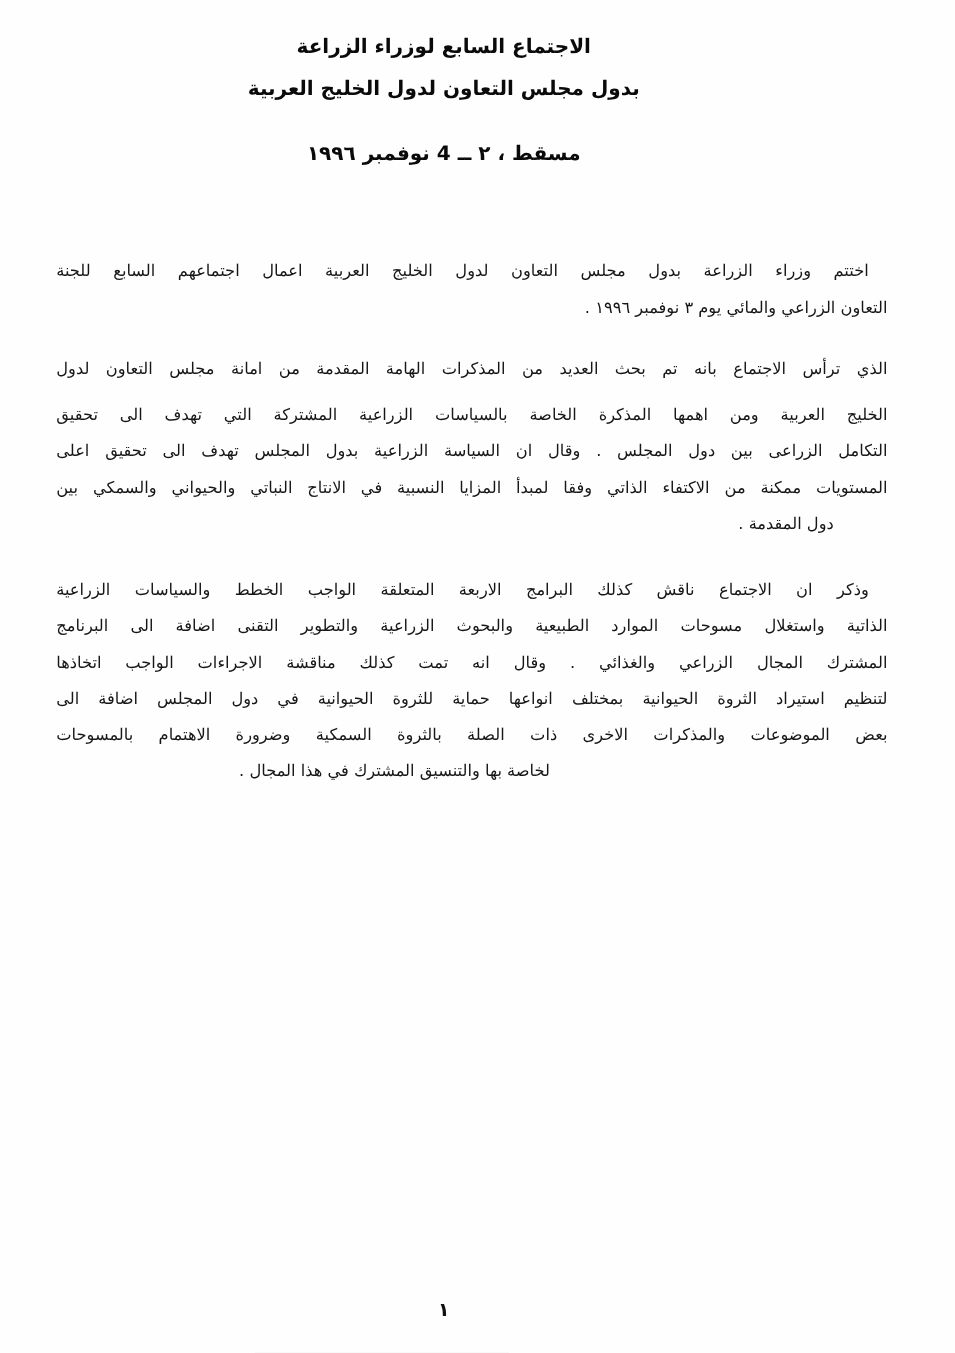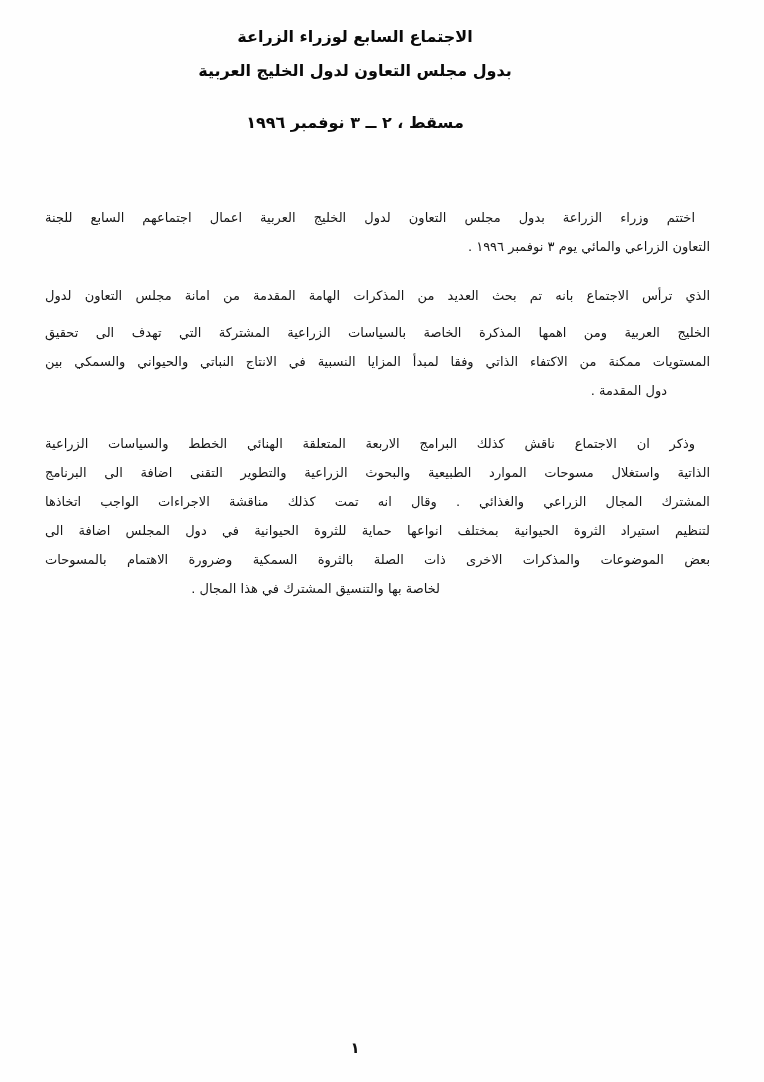--- a/index.html
+++ b/index.html
@@ -77,41 +77,42 @@
 </head>
 <body>
 
 <div class="page">
 
   <div class="title-block">
     <div class="title-line">الاجتماع السابع لوزراء الزراعة</div>
     <div class="title-line">بدول مجلس التعاون لدول الخليج العربية</div>
   </div>
 
-  <div class="date-line">مسقط ، ٢ ــ ٣ نوفمبر ١٩٩٦</div>
+  <div class="date-line">مسقط ، ٢ ــ 4 نوفمبر ١٩٩٦</div>
 
   <div class="body-text">
 
     <div class="para para-1">
       <div class="line indent">اختتم وزراء الزراعة بدول مجلس التعاون لدول الخليج العربية اعمال اجتماعهم السابع للجنة</div>
       <div class="line end-flush">التعاون الزراعي والمائي يوم ٣ نوفمبر ١٩٩٦ .</div>
     </div>
 
     <div class="para para-2a">
       <div class="line">الذي ترأس الاجتماع بانه تم بحث العديد من المذكرات الهامة المقدمة من امانة مجلس التعاون لدول</div>
     </div>
 
     <div class="para para-2b">
       <div class="line">الخليج العربية ومن اهمها المذكرة الخاصة بالسياسات الزراعية المشتركة التي تهدف الى تحقيق</div>
+      <div class="line">التكامل الزراعى بين دول المجلس . وقال ان السياسة الزراعية بدول المجلس تهدف الى تحقيق اعلى</div>
       <div class="line">المستويات ممكنة من الاكتفاء الذاتي وفقا لمبدأ المزايا النسبية في الانتاج النباتي والحيواني والسمكي بين</div>
       <div class="line end-inset-sm">دول المقدمة .</div>
     </div>
 
     <div class="para para-3">
-      <div class="line indent">وذكر ان الاجتماع ناقش كذلك البرامج الاربعة المتعلقة الهنائي الخطط والسياسات الزراعية</div>
+      <div class="line indent">وذكر ان الاجتماع ناقش كذلك البرامج الاربعة المتعلقة الواجب الخطط والسياسات الزراعية</div>
       <div class="line">الذاتية واستغلال مسوحات الموارد الطبيعية والبحوث الزراعية والتطوير التقنى اضافة الى البرنامج</div>
       <div class="line">المشترك المجال الزراعي والغذائي . وقال انه تمت كذلك مناقشة الاجراءات الواجب اتخاذها</div>
       <div class="line">لتنظيم استيراد الثروة الحيوانية بمختلف انواعها حماية للثروة الحيوانية في دول المجلس اضافة الى</div>
       <div class="line">بعض الموضوعات والمذكرات الاخرى ذات الصلة بالثروة السمكية وضرورة الاهتمام بالمسوحات</div>
       <div class="line end-inset-lg">لخاصة بها والتنسيق المشترك في هذا المجال .</div>
     </div>
 
   </div>
 
   <div class="page-number">١</div>

